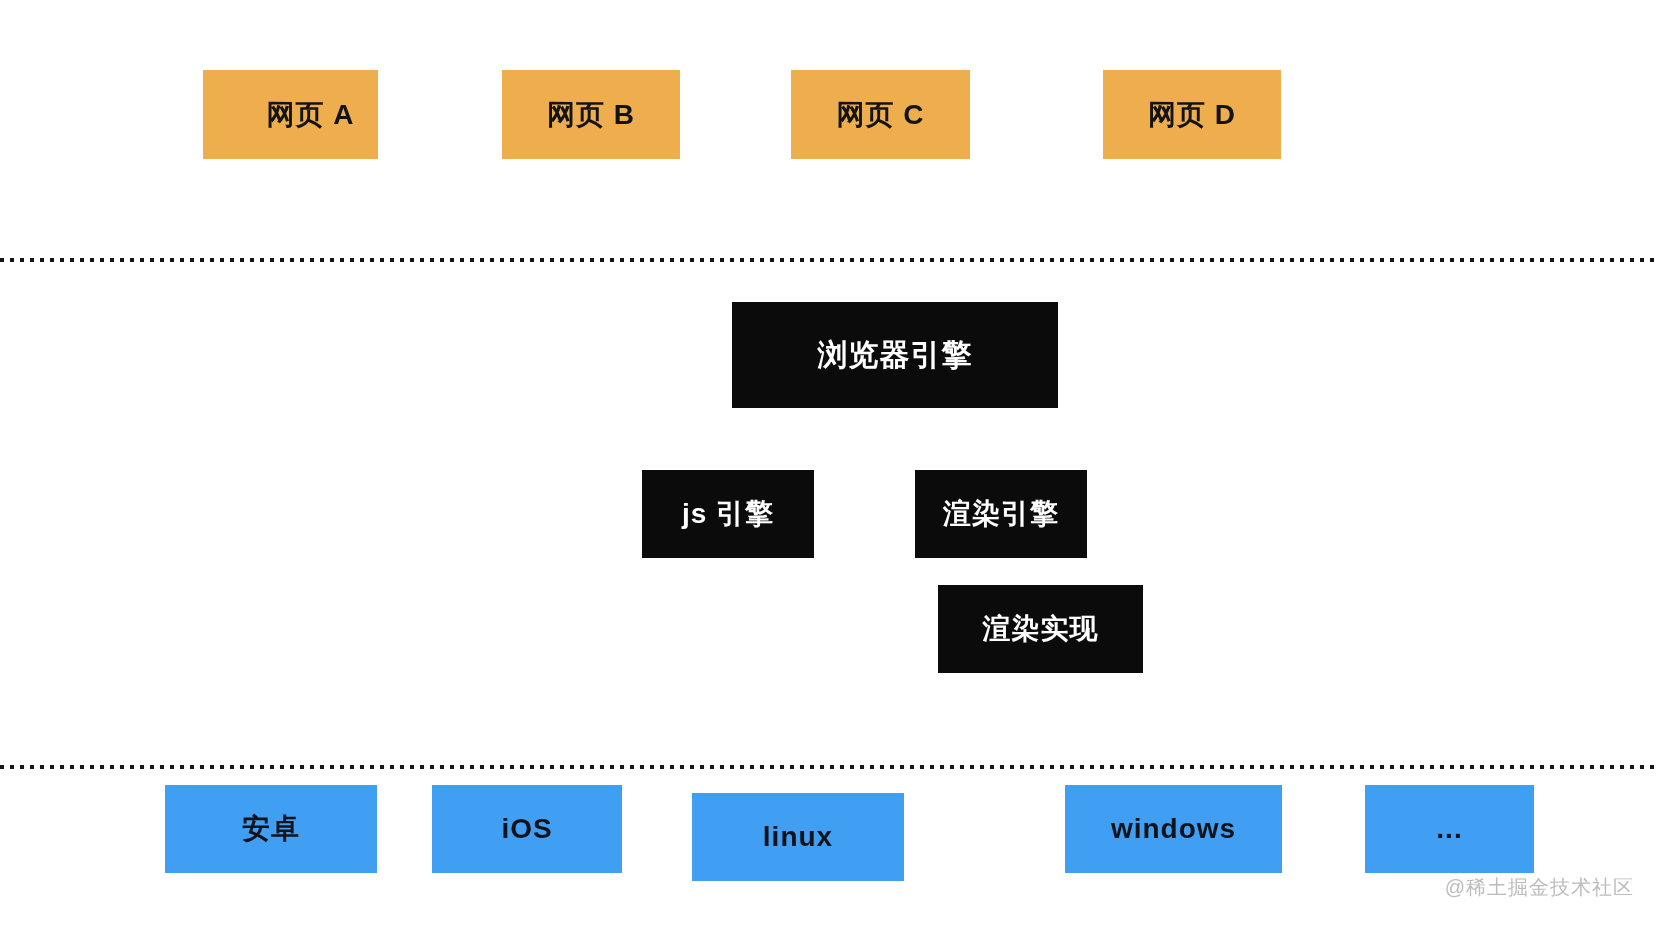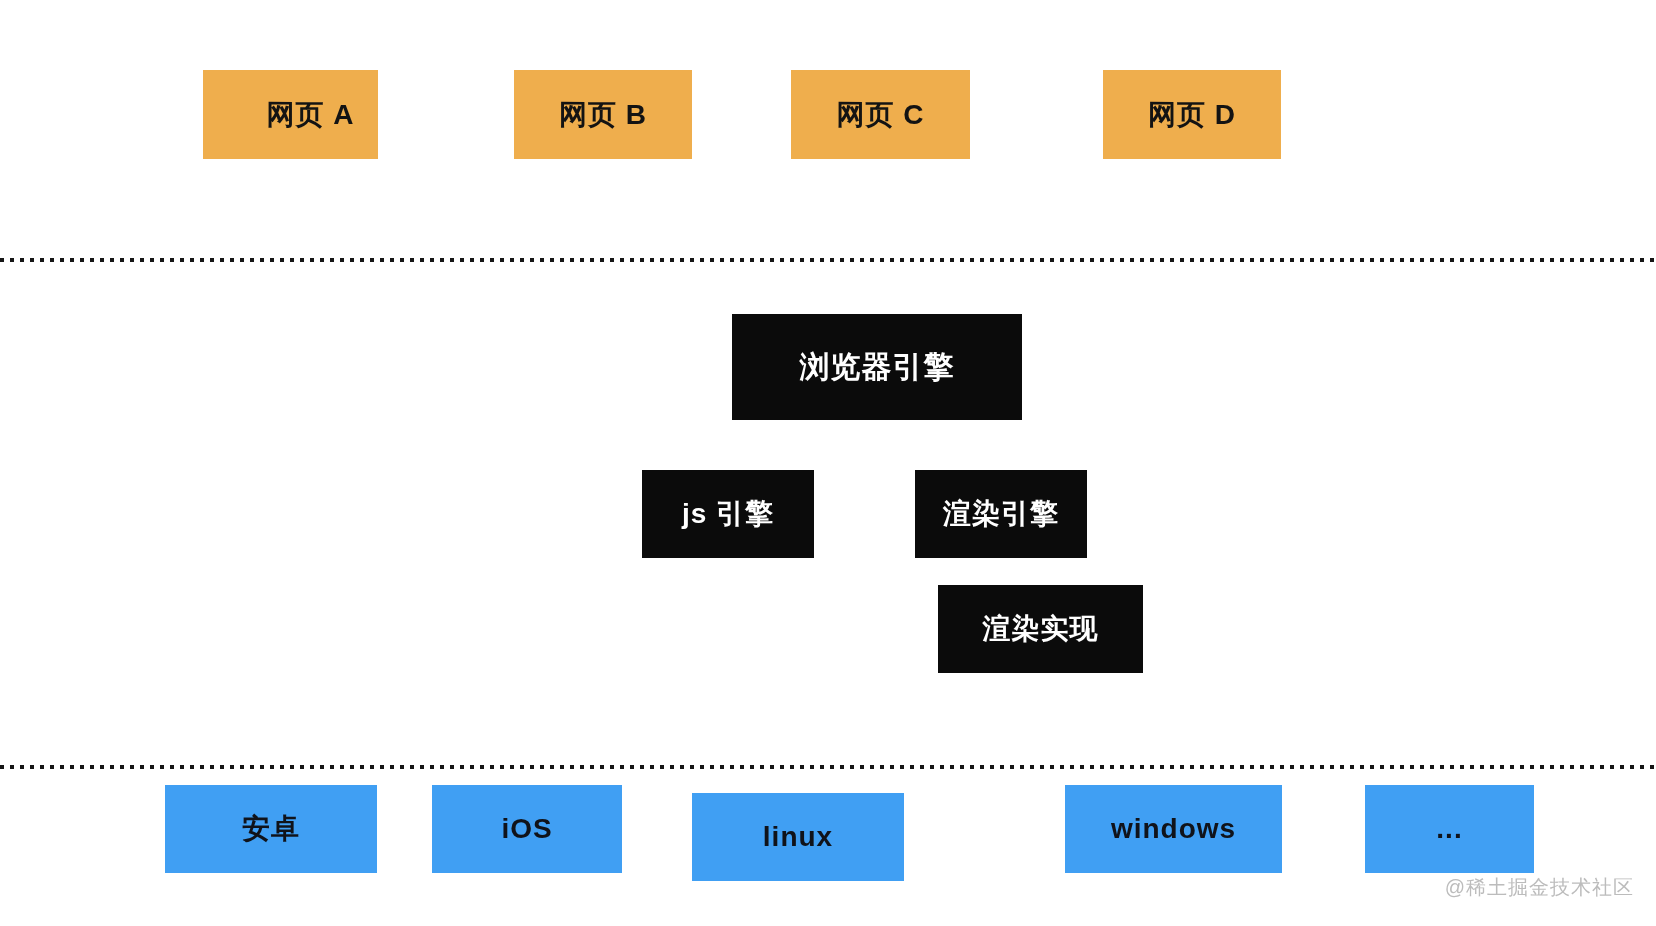--- a/index.html
+++ b/index.html
@@ -56,27 +56,27 @@
     color: #bcbcbc;
     letter-spacing: 1px;
   }
 </style>
 </head>
 <body>
 
 <div class="canvas">
 
   <div class="box box-webpage" style="left:203px; top:70px; width:175px; height:89px;padding-left:40px;">网页 A</div>
-  <div class="box box-webpage" style="left:502px; top:70px; width:178px; height:89px;margin-left:12px;">网页 B</div>
+  <div class="box box-webpage" style="left:502px; top:70px; width:178px; height:89px;">网页 B</div>
   <div class="box box-webpage" style="left:791px; top:70px; width:179px; height:89px;">网页 C</div>
   <div class="box box-webpage" style="left:1103px; top:70px; width:178px; height:89px;">网页 D</div>
 
   <div class="dotted-line" style="top:258px;"></div>
 
-  <div class="box box-engine box-engine-main" style="left:732px; top:302px; width:290px; height:106px;margin-top:12px;">浏览器引擎</div>
+  <div class="box box-engine box-engine-main" style="left:732px; top:302px; width:326px; height:106px;">浏览器引擎</div>
 
   <div class="box box-engine" style="left:642px; top:470px; width:172px; height:88px;">js 引擎</div>
   <div class="box box-engine" style="left:915px; top:470px; width:172px; height:88px;">渲染引擎</div>
 
   <div class="box box-engine" style="left:938px; top:585px; width:205px; height:88px;">渲染实现</div>
 
   <div class="dotted-line" style="top:765px;"></div>
 
   <div class="box box-os" style="left:165px; top:785px; width:212px; height:88px;text-align:right;">安卓</div>
   <div class="box box-os" style="left:432px; top:785px; width:190px; height:88px;">iOS</div>

